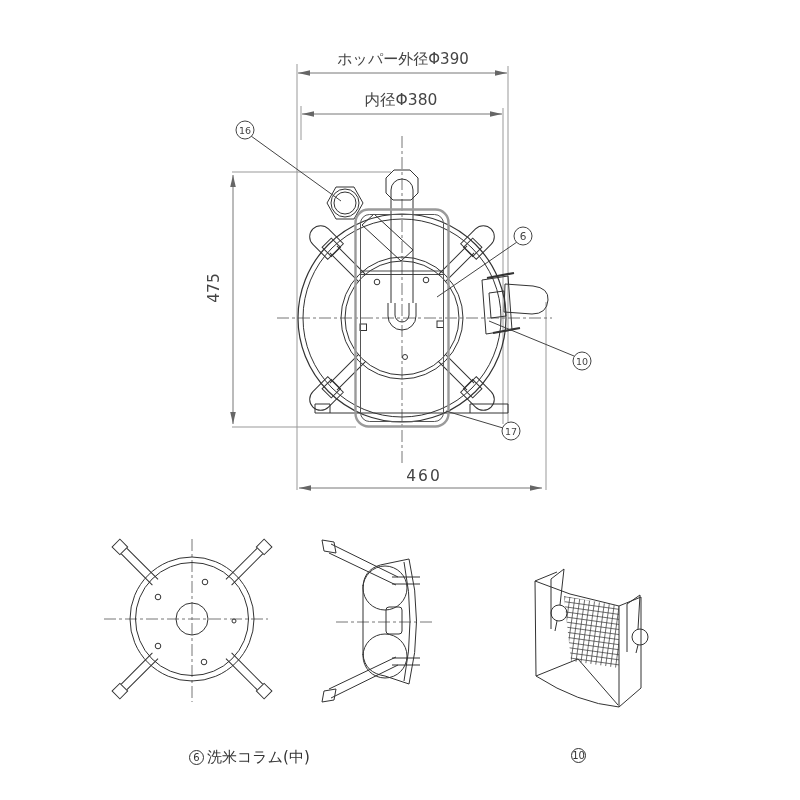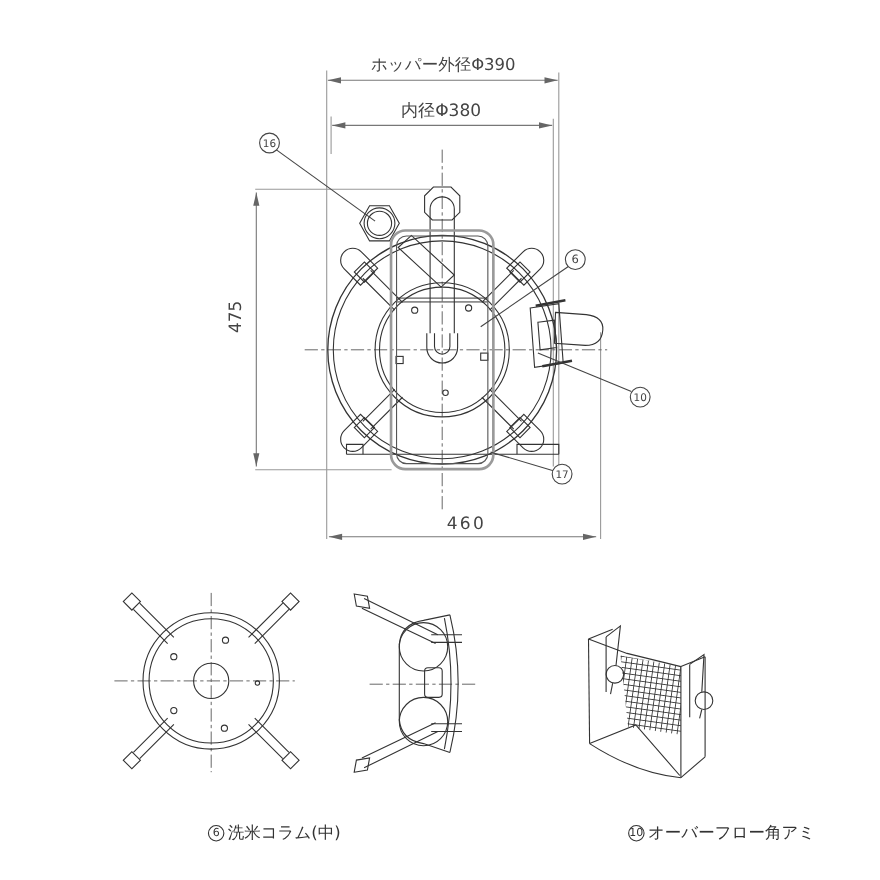--- a/index.html
+++ b/index.html
@@ -231,15 +231,14 @@
     </g>
   </g>
 </svg>
 
 <div class="caption" style="left:189px;top:748px;">
   <span class="cnum">6</span>
   <span>洗米コラム(中)</span>
 </div>
 <div class="caption" style="left:571px;top:748px;">
   <span class="cnum">10</span>
-  <span>オーバーフロー角アミ</span>
 </div>
 </div>
 
 </body></html>

